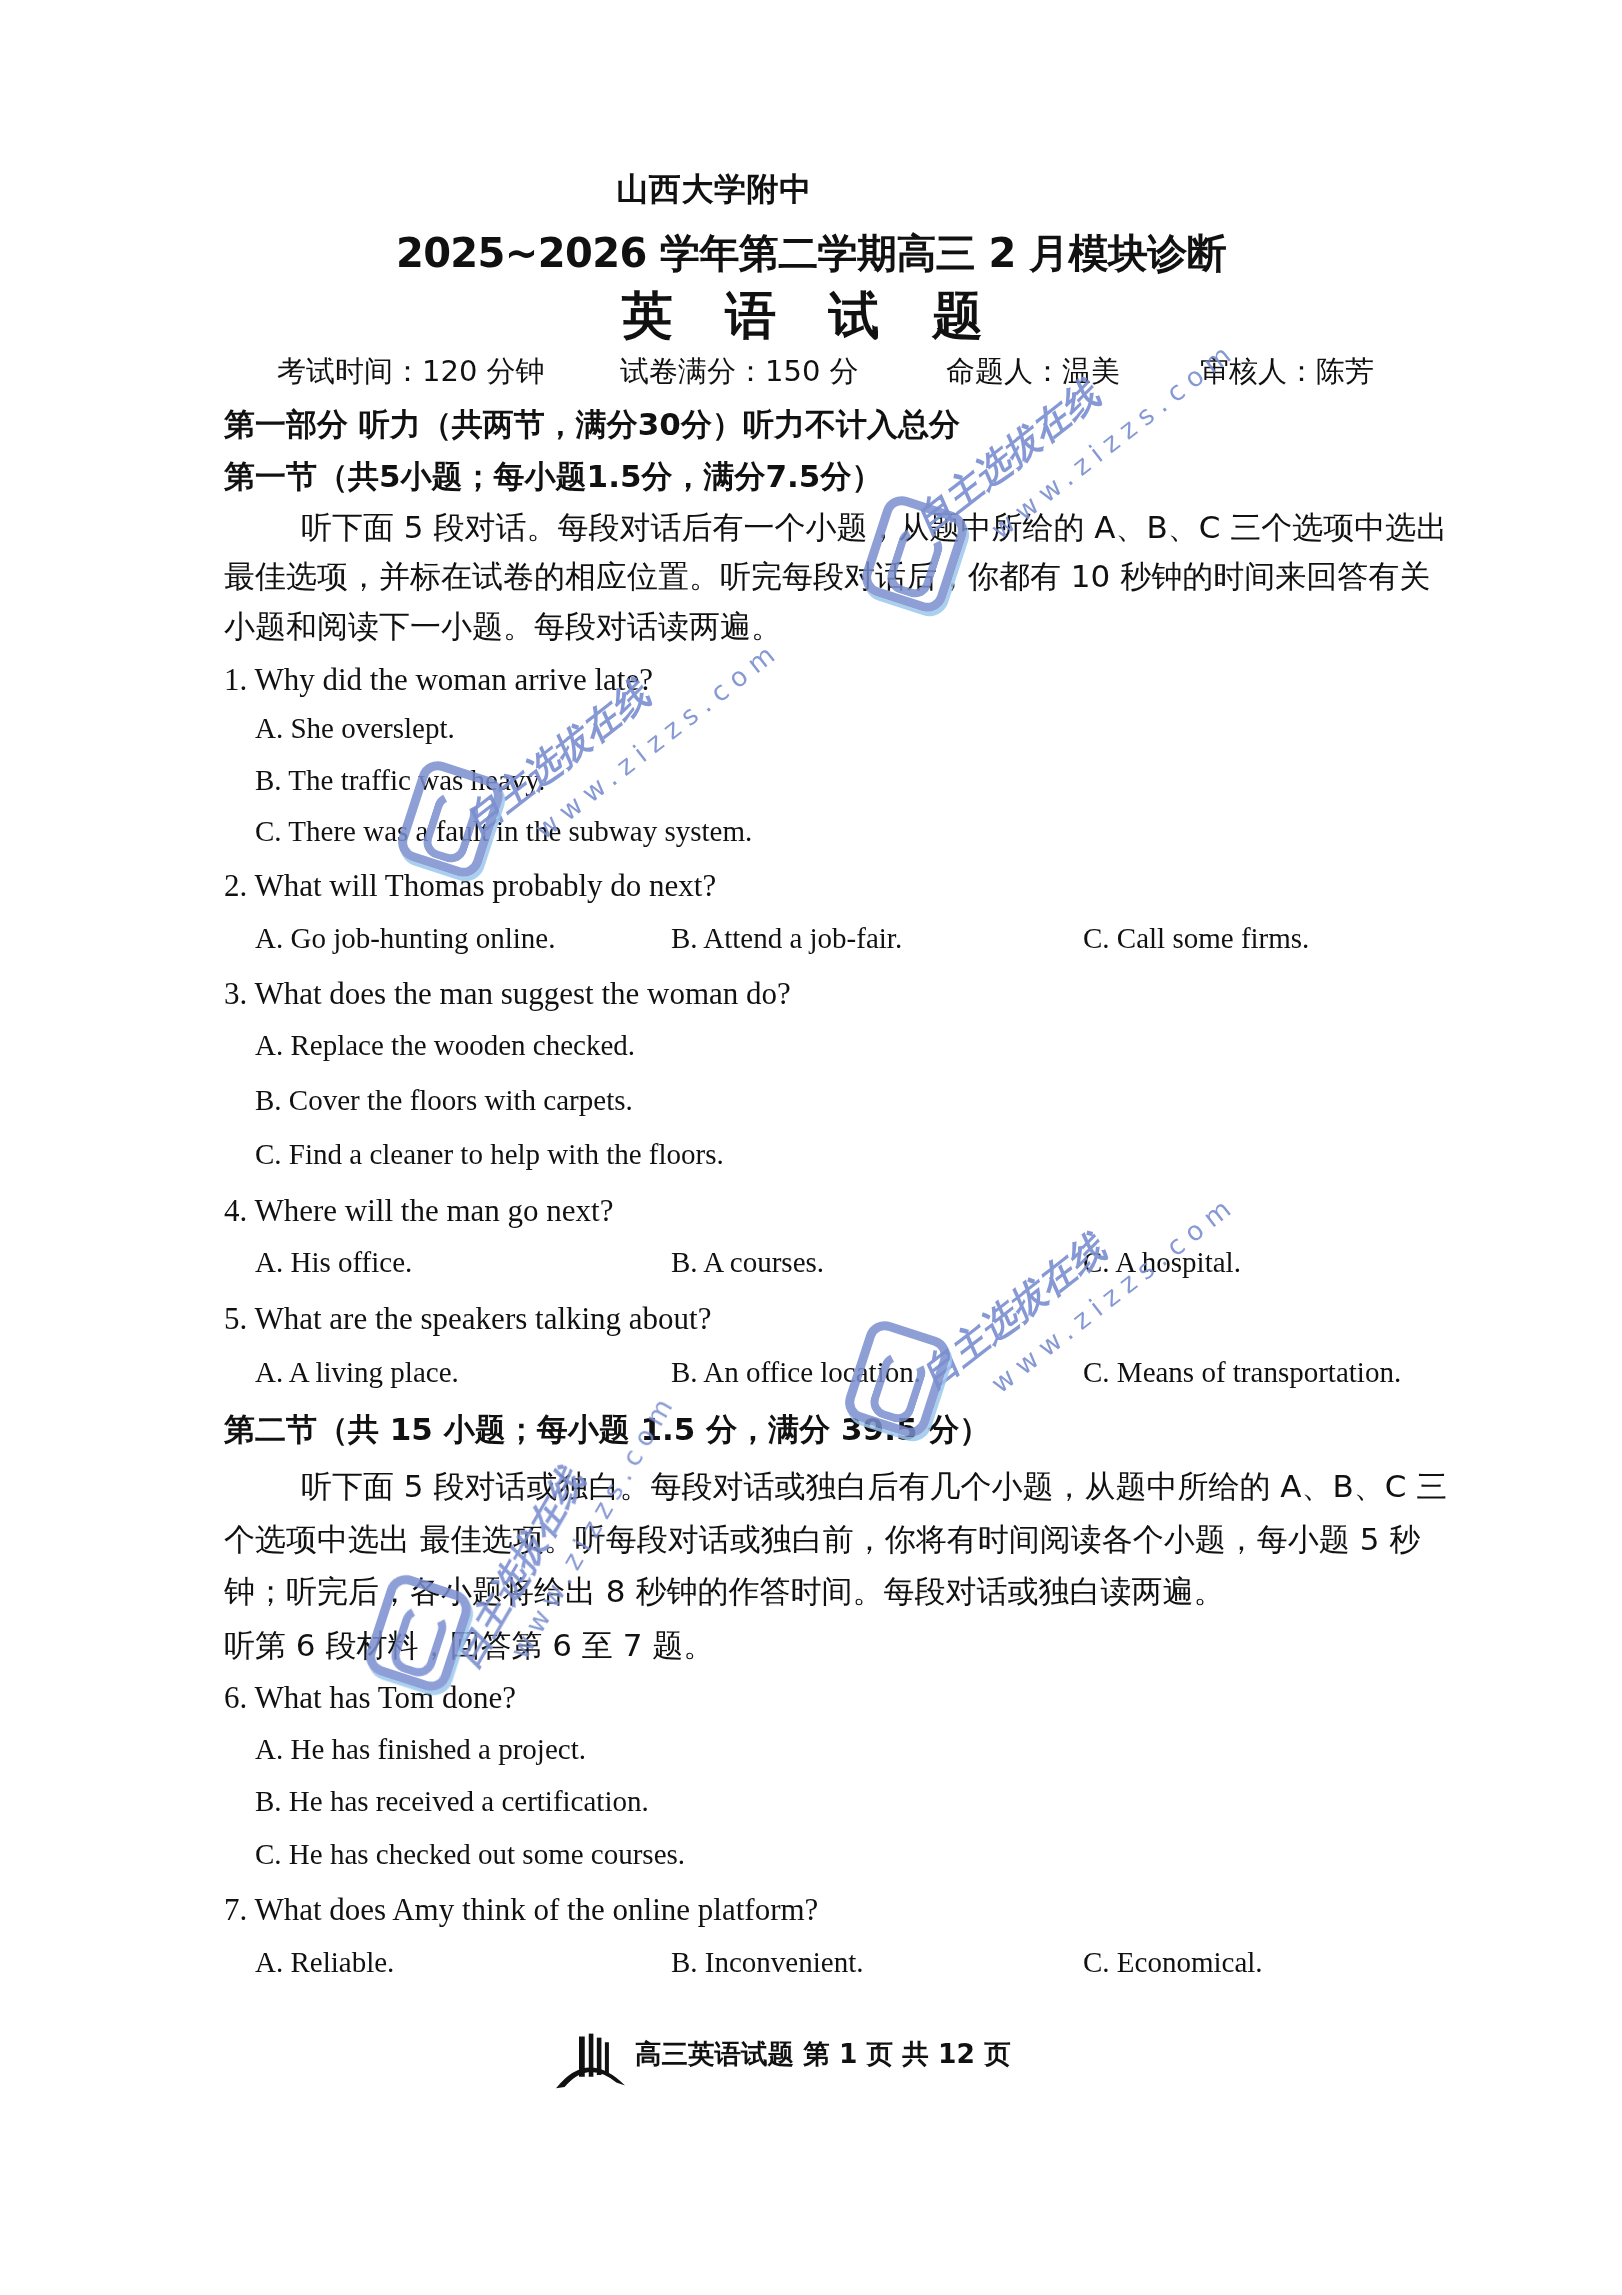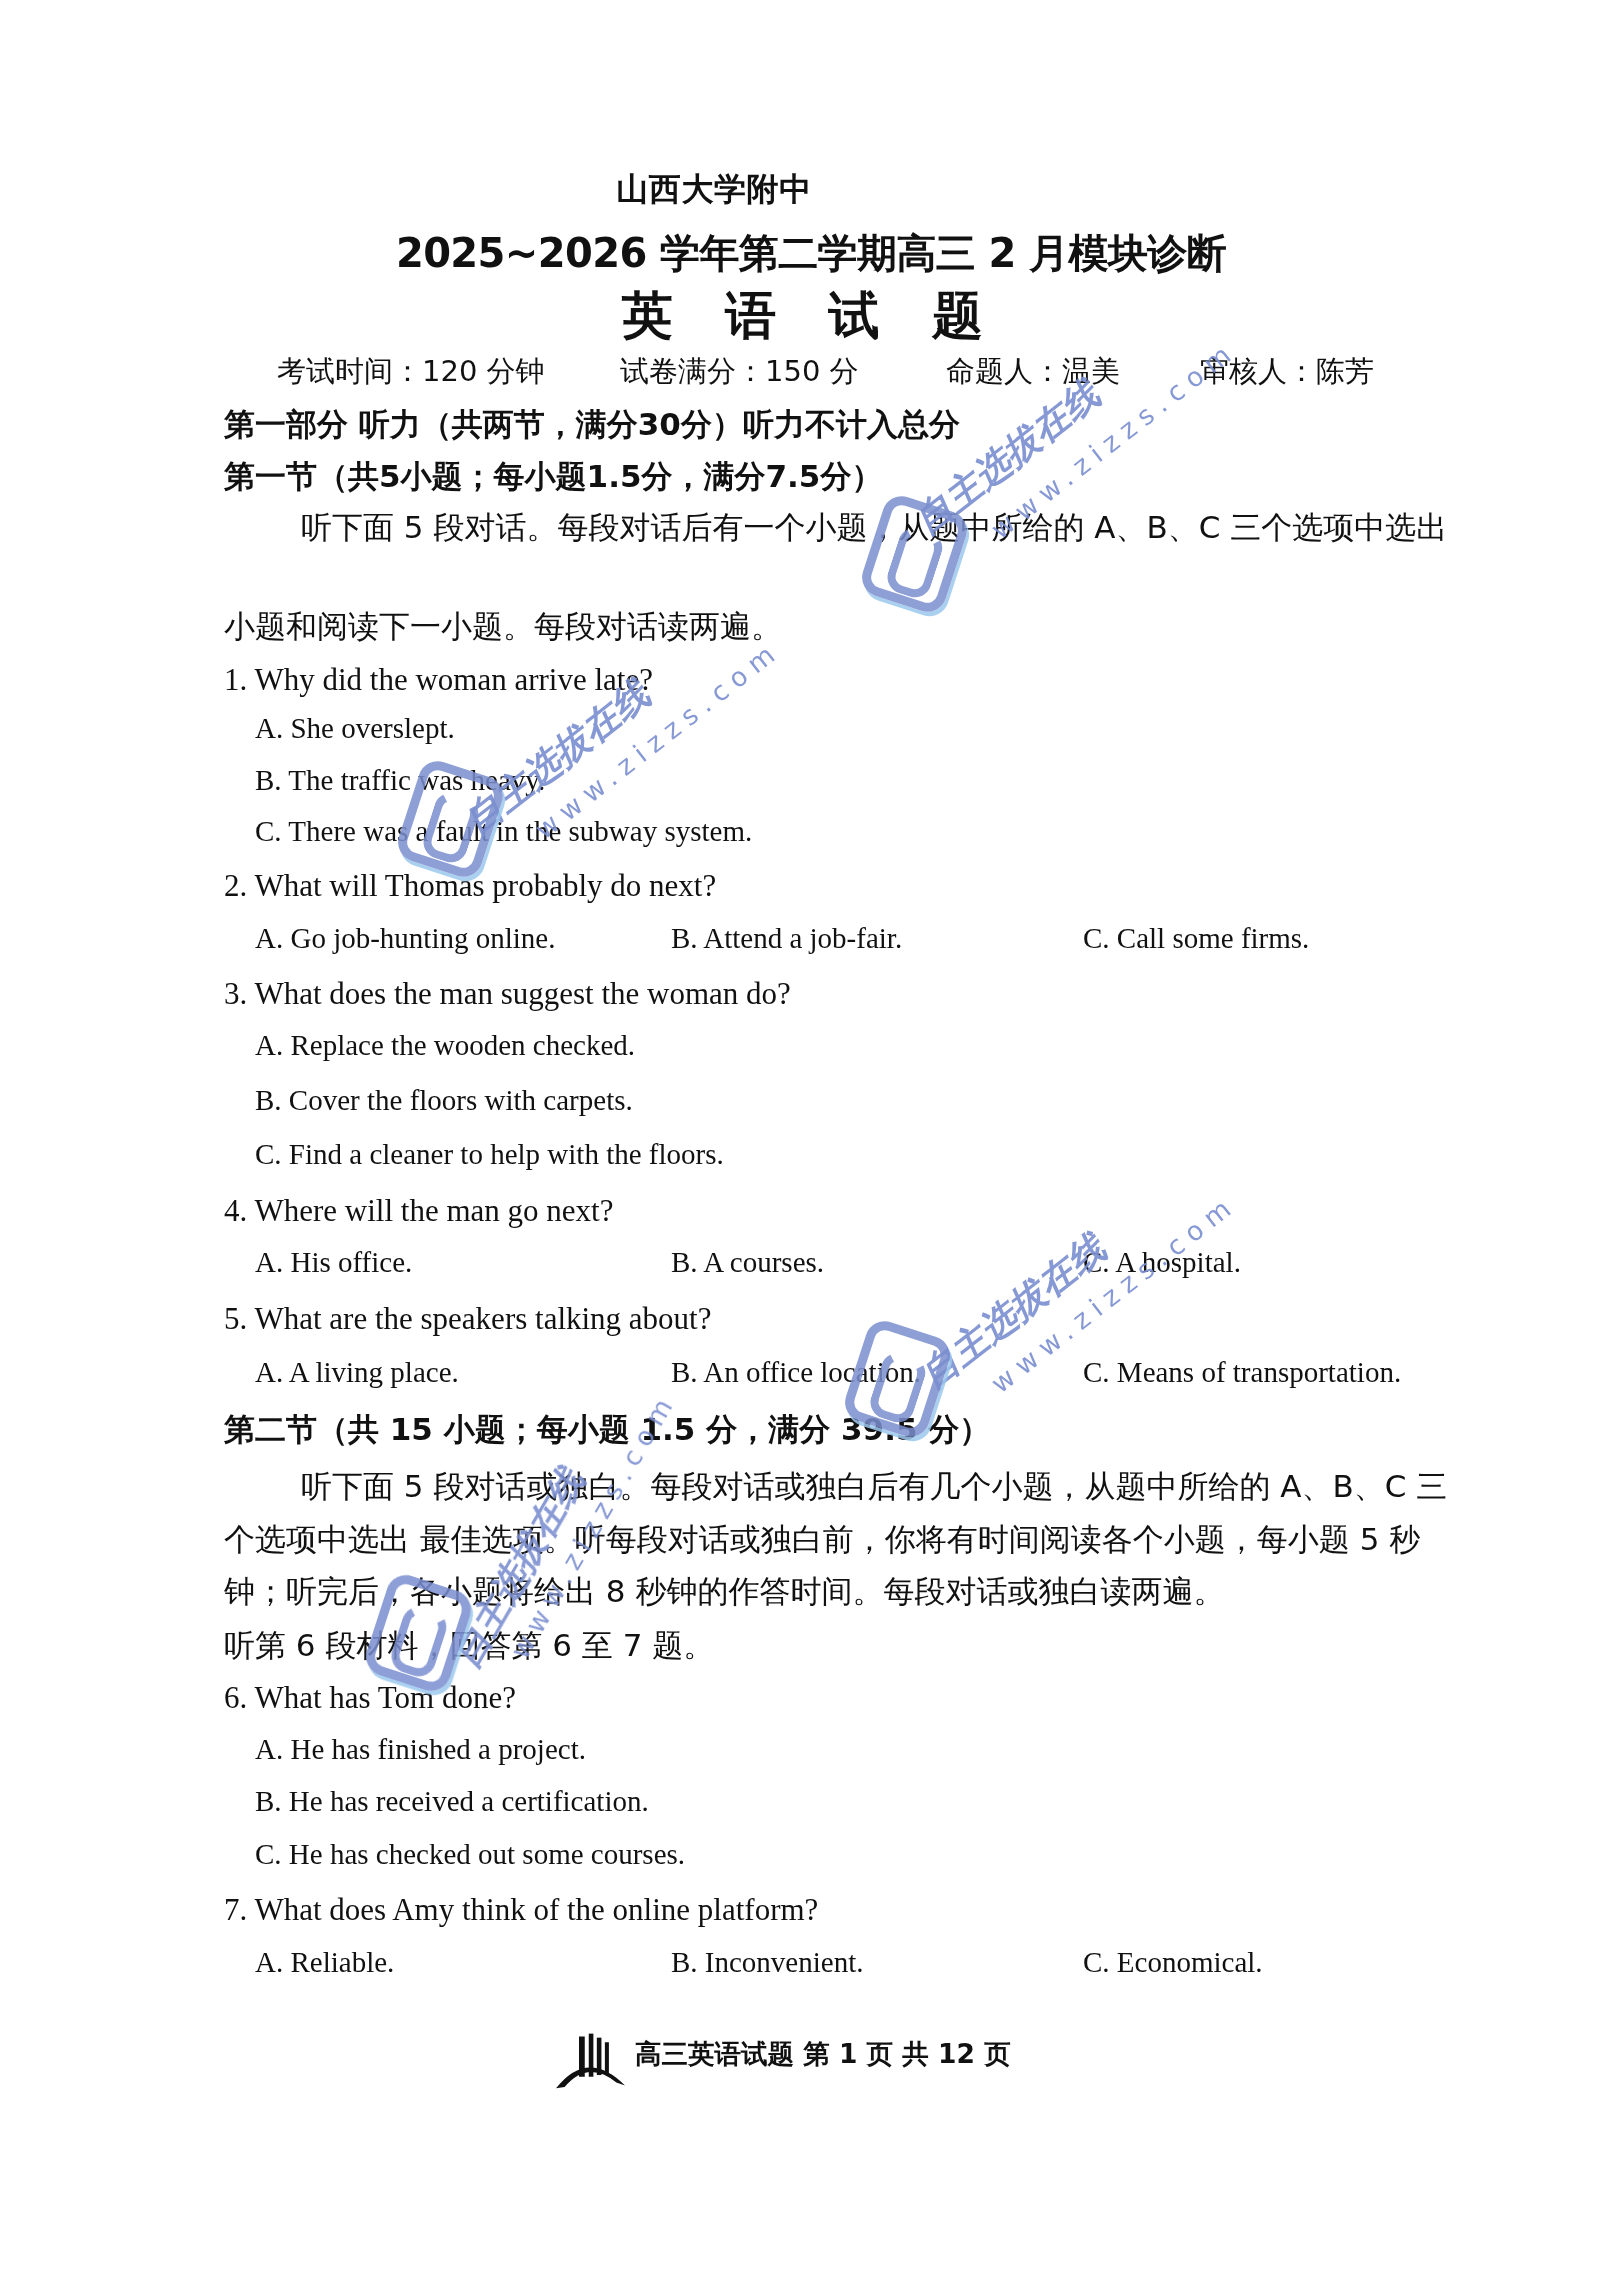--- a/index.html
+++ b/index.html
@@ -51,20 +51,21 @@
     <span style="left:277px">考试时间：120 分钟</span>
     <span style="left:620px">试卷满分：150 分</span>
     <span style="left:946px">命题人：温美</span>
     <span style="left:1200px">审核人：陈芳</span>
   </div>
 
   <div class="line cn sec-h" style="top:404px">第一部分  听力（共两节，满分30分）听力不计入总分</div>
   <div class="line cn sec-h" style="top:456px">第一节（共5小题；每小题1.5分，满分7.5分）</div>
 
   <div class="line cn para indent" style="top:507px">听下面 5 段对话。每段对话后有一个小题，从题中所给的 A、B、C 三个选项中选出</div>
+  <div class="line cn para" style="top:556px">最佳选项，并标在试卷的相应位置。听完每段对话后，你都有 10 秒钟的时间来回答有关</div>
   <div class="line cn para" style="top:606px">小题和阅读下一小题。每段对话读两遍。</div>
 
   <div class="line q" style="top:662px">1. Why did the woman arrive late?</div>
   <div class="line opt opt-a" style="top:712px">A. She overslept.</div>
   <div class="line opt opt-a" style="top:764px">B. The traffic was heavy.</div>
   <div class="line opt opt-a" style="top:815px">C. There was a fault in the subway system.</div>
 
   <div class="line q" style="top:868px">2. What will Thomas probably do next?</div>
   <div class="line opt opt-a" style="top:922px">A. Go job-hunting online.</div>
   <div class="line opt opt-b" style="top:922px">B. Attend a job-fair.</div>

